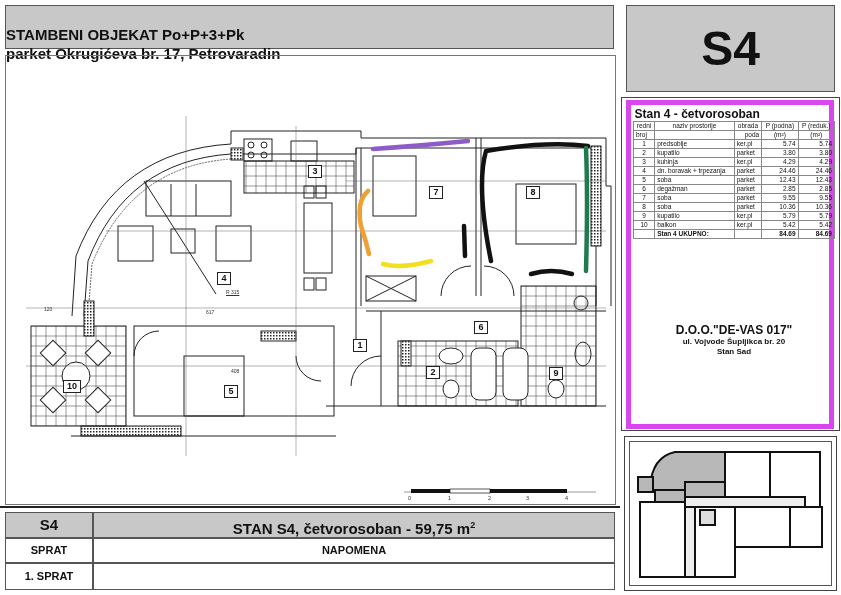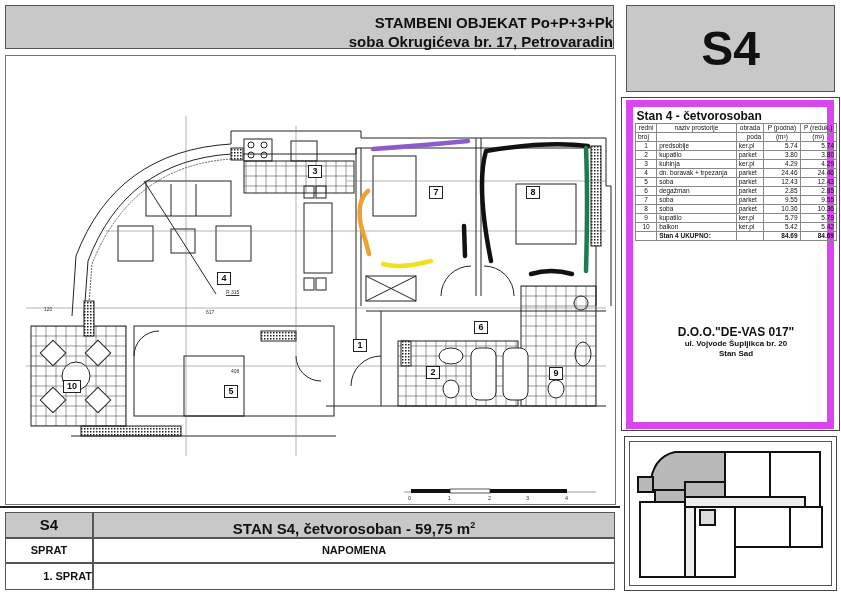--- a/index.html
+++ b/index.html
@@ -1,23 +1,23 @@
 <!DOCTYPE html>
 <html><head>
 <meta charset="utf-8">
 <style>
   * { box-sizing: border-box; margin: 0; padding: 0; }
   body { width: 841px; height: 595px; background: #fff; position: relative; overflow: hidden; font-family: "Liberation Sans", sans-serif; color: #111; }
   .abs { position: absolute; }
   .gray { background: #c8c8c8; }
-  .title-box { left: 5px; top: 5px; width: 609px; height: 44px; border: 1px solid #555; text-align: right; font-weight: bold; font-size: 15px; line-height: 19px; padding-top: 7px; }
+  .title-box { left: 5px; top: 5px; width: 609px; height: 44px; border: 1px solid #555; text-align: left; font-weight: bold; font-size: 15px; line-height: 19px; padding-top: 19px; }
   .s4-box { left: 626px; top: 5px; width: 209px; height: 87px; border: 1px solid #555; text-align: center; font-weight: bold; font-size: 48px; line-height: 85px; }
   .plan-frame { left: 5px; top: 55px; width: 611px; height: 450px; border: 1px solid #777; }
   .info-frame { left: 621px; top: 97px; width: 219px; height: 334px; border: 1px solid #444; }
-  .inner-info { left: 4px; top: 2px; width: 208px; height: 329px; border: 7px solid #d946ef; }
+  .inner-info { left: 4px; top: 2px; width: 208px; height: 329px; border: 5px solid #d946ef; }
   .room-table { position: absolute; left: 2px; top: 2px; width: 202px; border-collapse: collapse; font-size: 6.5px; }
   .room-table td { border: 1px solid #888; padding: 0 2px; height: 8.3px; line-height: 8px; white-space: nowrap; }
   .room-table .cap { font-size: 12px; font-weight: 900; border: none; height: 14px; line-height: 14px; padding-left: 1px; }
   .room-table .r { text-align: right; }
   .room-table .c { text-align: center; }
   .room-table .b { font-weight: bold; }
   .company { left: 0; top: 218px; width: 206px; text-align: center; font-weight: bold; }
   .company .n { font-size: 12px; line-height: 14px; }
   .company .a { font-size: 8px; line-height: 10px; }
   .key-frame { left: 624px; top: 436px; width: 213px; height: 155px; border: 1px solid #444; }
@@ -27,21 +27,21 @@
   .divider { left: 0; top: 506px; width: 620px; height: 2px; background: #222; }
   .rnum { position: absolute; border: 1px solid #222; background: #fff; font-size: 9px; font-weight: bold; text-align: center; line-height: 11px; width: 14px; height: 13px; }
   .dim { position: absolute; font-size: 5px; color: #333; }
   .scale-lbl { position: absolute; font-size: 5.5px; color: #333; }
 </style>
 </head>
 <body>
 
 <div class="abs title-box gray">
   <div>STAMBENI OBJEKAT Po+P+3+Pk</div>
-  <div>soba Okrugićeva br. 17, Petrovaradin</div>
+  <div>parket Okrugićeva br. 17, Petrovaradin</div>
 </div>
 
 <div class="abs s4-box gray">S4</div>
 
 <div class="abs plan-frame">
   <svg width="611" height="450" viewBox="0 0 611 450" style="position:absolute;left:0;top:0;">
     <defs>
       <pattern id="hatch" width="3" height="3" patternUnits="userSpaceOnUse">
         <rect width="3" height="3" fill="#fff"></rect>
           <rect width="1.5" height="1.5" fill="#222"></rect>
@@ -311,15 +311,15 @@
 
 <div class="abs divider"></div>
 
 <div class="abs bottom-grid">
   <div class="cell gray" style="left:0;top:0;width:88px;height:26px;font-size:15px;line-height:24px;">S4</div>
   <div class="cell gray" style="left:88px;top:0;width:522px;height:26px;font-size:15px;line-height:24px;">
     <span>STAN S4, četvorosoban - 59,75 m</span><sup style="font-size:9px;">2</sup>
   </div>
   <div class="cell" style="left:0;top:26px;width:88px;height:25px;font-size:11px;line-height:23px;">SPRAT</div>
   <div class="cell" style="left:88px;top:26px;width:522px;height:25px;font-size:11px;line-height:23px;">NAPOMENA</div>
-  <div class="cell" style="left:0;top:51px;width:88px;height:27px;font-size:11px;line-height:25px;text-align:right;">1. SPRAT</div>
+  <div class="cell" style="left:0;top:51px;width:88px;height:27px;font-size:11px;line-height:25px;">1. SPRAT</div>
   <div class="cell" style="left:88px;top:51px;width:522px;height:27px;font-size:11px;line-height:25px;"></div>
 </div>
 
 </body></html>

